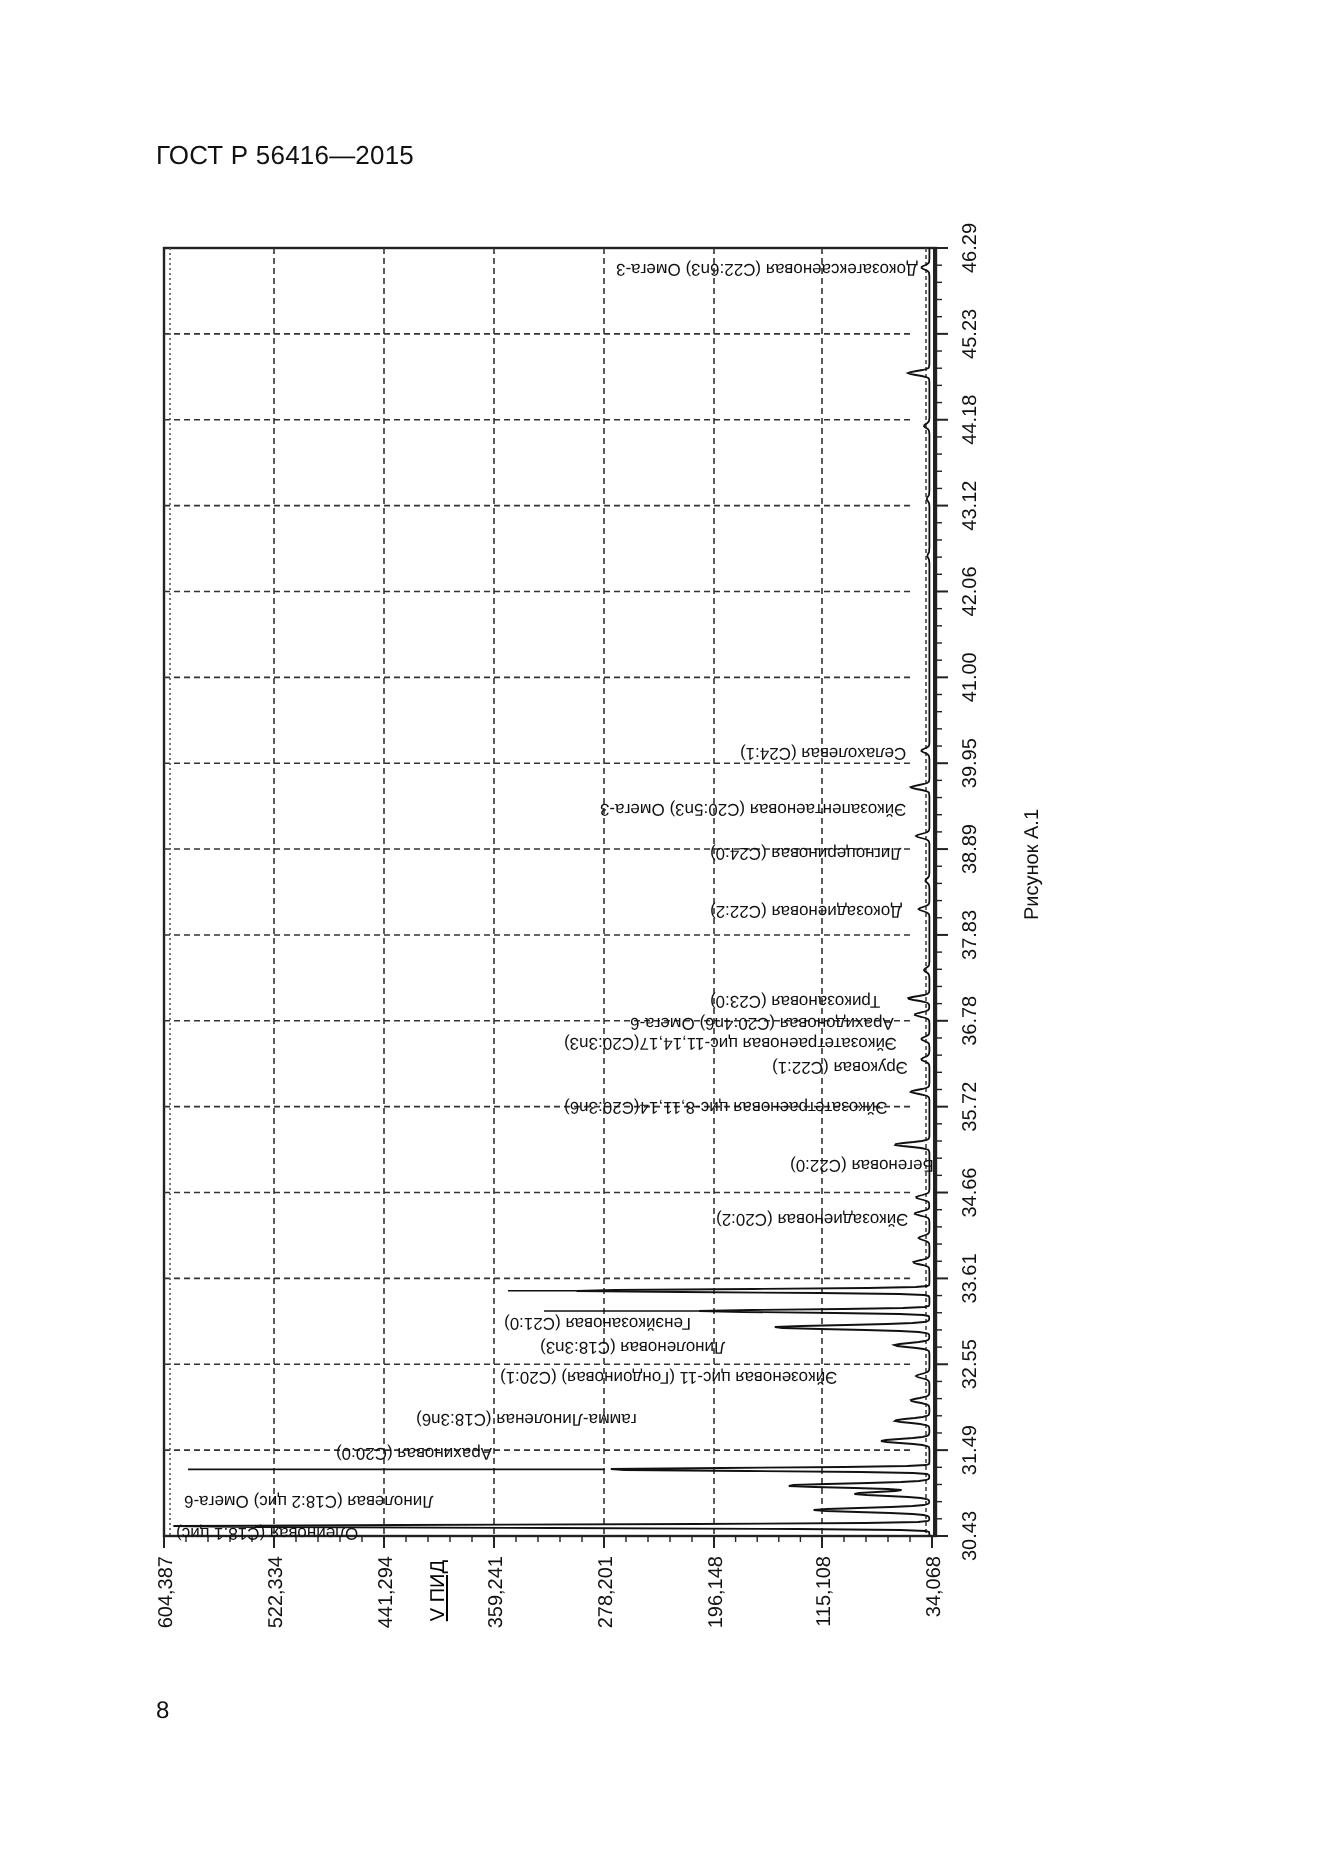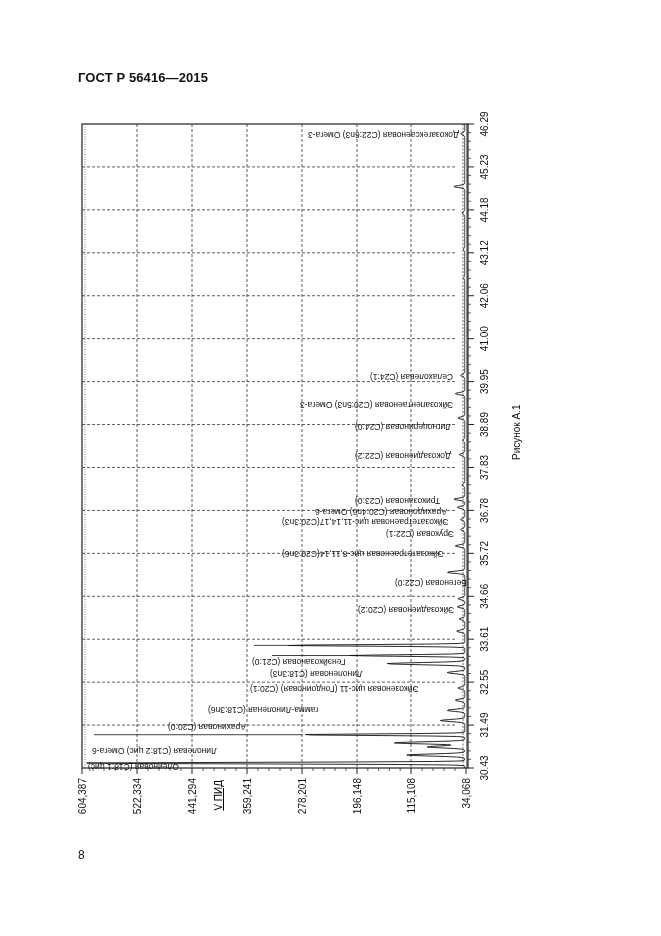--- a/index.html
+++ b/index.html
@@ -1,17 +1,17 @@
 <!DOCTYPE html>
 <html><head>
 <meta charset="utf-8">
 <style>
   html, body { margin:0; padding:0; background:#ffffff; }
   body { width:661px; height:936px; position:relative; overflow:hidden; font-family:"Liberation Sans", sans-serif; color:#111; }
-  .doc-title { position:absolute; left:78px; top:70px; font-size:13px; font-weight:bold; letter-spacing:0.1px; }
+  .doc-title { position:absolute; left:78px; top:70px; font-size:13px; font-weight:normal; letter-spacing:0.1px; }
   .page-num { position:absolute; left:78px; top:848px; font-size:12px; }
   .caption { position:absolute; left:511px; top:460px; font-size:10px; transform:rotate(-90deg); transform-origin:0 0; white-space:nowrap; }
   .chart-wrap { position:absolute; left:0; top:0; width:661px; height:936px; }
   svg text { font-family:"Liberation Sans", sans-serif; }
 </style>
 </head>
 <body>
 
 <div class="doc-title">ГОСТ Р 56416—2015</div>
 

